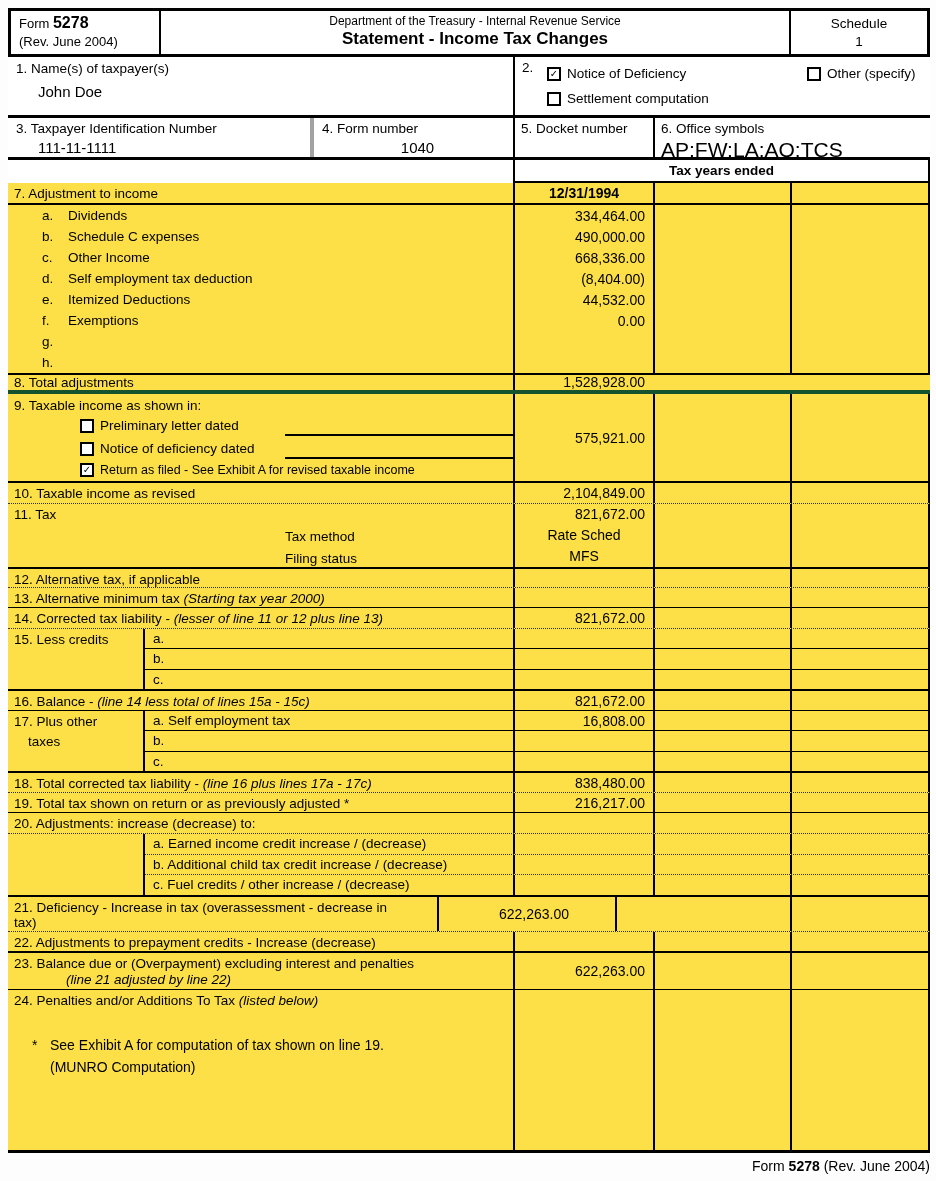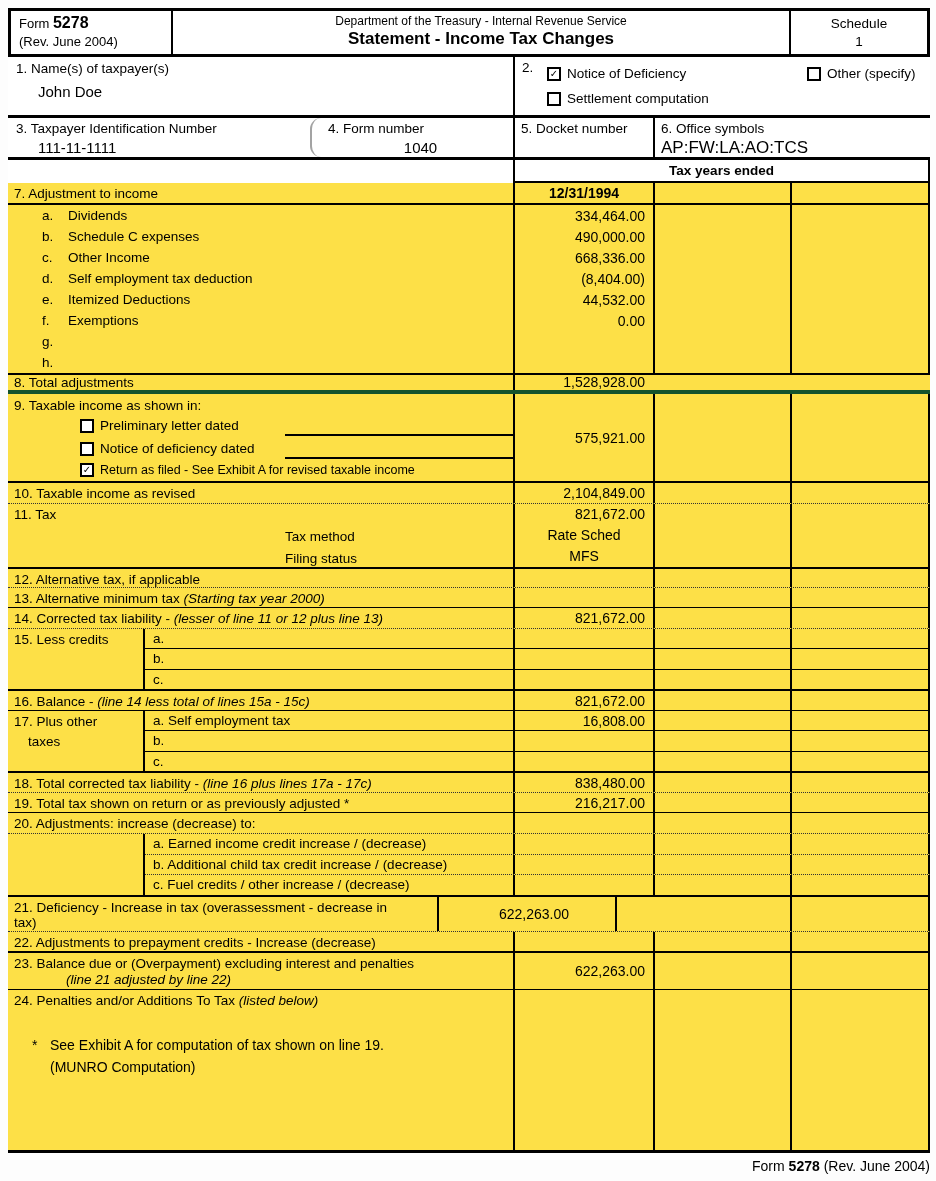--- a/index.html
+++ b/index.html
@@ -3,44 +3,44 @@
 <meta charset="utf-8">
 <style>
   html,body{margin:0;padding:0;background:#ffffff;}
   body{font-family:"Liberation Sans", sans-serif;color:#000;}
   .page{position:relative;width:936px;height:1181px;background:#fdfdfd;overflow:hidden;}
   .wrap{position:absolute;left:8px;top:8px;width:922px;}
   .bold{font-weight:bold;}
   .it{font-style:italic;}
   
   .hdr{box-sizing:border-box;height:49px;border:3px solid #000;display:flex;background:#fff;}
-  .h1{box-sizing:border-box;width:162px;border-right:2px solid #000;padding:3px 0 0 8px;font-size:13px;line-height:18px;}
+  .h1{box-sizing:border-box;width:150px;border-right:2px solid #000;padding:3px 0 0 8px;font-size:13px;line-height:18px;}
   .h1 .fnum{font-size:16px;font-weight:bold;}
   .h2{flex:1;text-align:center;padding-top:3px;}
   .h2 .dept{font-size:12px;}
   .h2 .ttl{font-size:17px;font-weight:bold;margin-top:1px;}
   .h3{box-sizing:border-box;width:138px;border-left:2px solid #000;text-align:center;font-size:13.5px;padding-top:4px;line-height:18px;}
   
   .band{box-sizing:border-box;display:flex;position:relative;background:#fff;}
   .b12{height:61px;border-bottom:3px solid #000;}
   .b12l{flex:1;padding:4px 0 0 8px;font-size:13.5px;}
   .b12l .nm{font-size:15px;margin:7px 0 0 22px;}
   .b12r{box-sizing:border-box;width:417px;border-left:2px solid #000;position:relative;font-size:13.5px;}
   .secnum{position:absolute;left:7px;top:3px;}
   .cbrow{position:absolute;display:flex;align-items:center;}
   .cb{box-sizing:border-box;width:14px;height:14px;border:2px solid #000;margin-right:6px;flex:0 0 auto;font-size:10px;line-height:10px;text-align:center;background:#fff;}
   .cblab{font-size:13.5px;white-space:nowrap;}
   .b36{height:42px;border-bottom:3px solid #000;}
   .f3{box-sizing:border-box;width:302px;padding:3px 0 0 8px;font-size:13.5px;}
   .f3 .tin{font-size:15px;margin:3px 0 0 22px;}
-  .f4{box-sizing:border-box;width:203px;border-left:2px solid #a3a3a3;padding:3px 0 0 16px;font-size:13.5px;border-radius:11px;}
+  .f4{box-sizing:border-box;width:203px;border-left:4px solid #a3a3a3;padding:3px 0 0 8px;font-size:13.5px;}
   .f4 .fno{font-size:15px;text-align:center;margin-top:3px;}
   .f5{box-sizing:border-box;width:140px;border-left:2px solid #000;padding:3px 0 0 6px;font-size:13.5px;}
   .f6{box-sizing:border-box;flex:1;border-left:2px solid #000;padding:3px 0 0 6px;font-size:13.5px;}
-  .f6 .osym{font-size:17px;margin-top:2px;}
+  .f6 .osym{font-size:21px;margin-top:2px;}
   .bty{height:23px;}
   .btyl{width:505px;}
   .btyr{box-sizing:border-box;flex:1;border-left:2px solid #000;border-right:2px solid #000;border-bottom:2px solid #000;text-align:center;font-weight:bold;font-size:13.5px;padding-top:3px;background:#fff;}
   
   .row{box-sizing:border-box;display:flex;position:relative;background:#fde047;}
   .lbl{flex:1;position:relative;padding:3px 4px 0 6px;font-size:13.5px;overflow:hidden;}
   .c1,.c2,.c3{box-sizing:border-box;border-left:2px solid #000;}
   .c1{width:140px;display:flex;align-items:center;font-size:14px;}
   .c2{width:137px;}
   .c3{width:140px;border-right:2px solid #000;}

